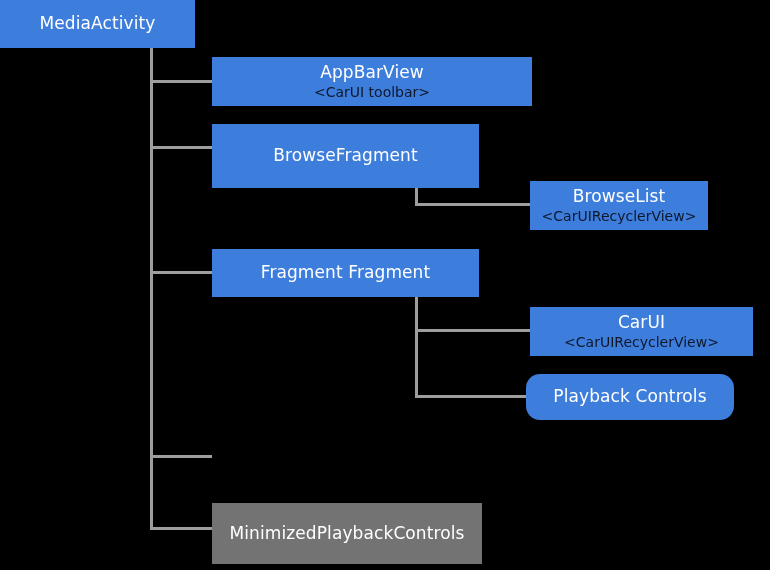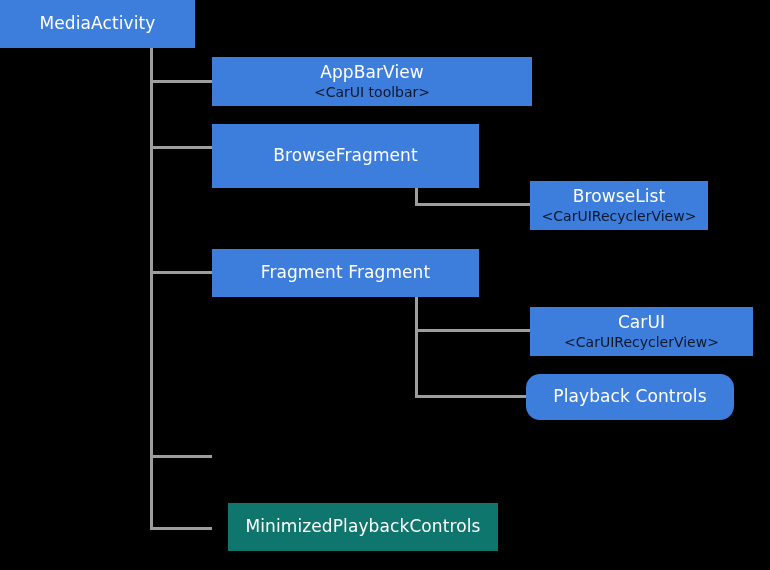--- a/index.html
+++ b/index.html
@@ -83,16 +83,16 @@
     <div class="node single" style="left: 212px; top: 249px; width: 267px; height: 48px; background: rgb(61, 125, 220);">
       <div class="title">Fragment Fragment</div>
     </div>
     <div class="node" style="left: 530px; top: 307px; width: 223px; height: 49px; background: rgb(61, 125, 220);">
       <div class="title">CarUI</div>
       <div class="subtitle">&lt;CarUIRecyclerView&gt;</div>
     </div>
     <div class="node single" style="left: 526px; top: 374px; width: 208px; height: 46px; background: rgb(61, 125, 220); border-radius: 14px;">
       <div class="title">Playback Controls</div>
     </div>
-    <div class="node single" style="left: 212px; top: 503px; width: 270px; height: 48px; background: #0f766e; margin-left: 16px;">
+    <div class="node single" style="left: 212px; top: 503px; width: 270px; height: 61px; background: #737373;">
       <div class="title">MinimizedPlaybackControls</div>
     </div>
   </div>
 
 </body></html>

